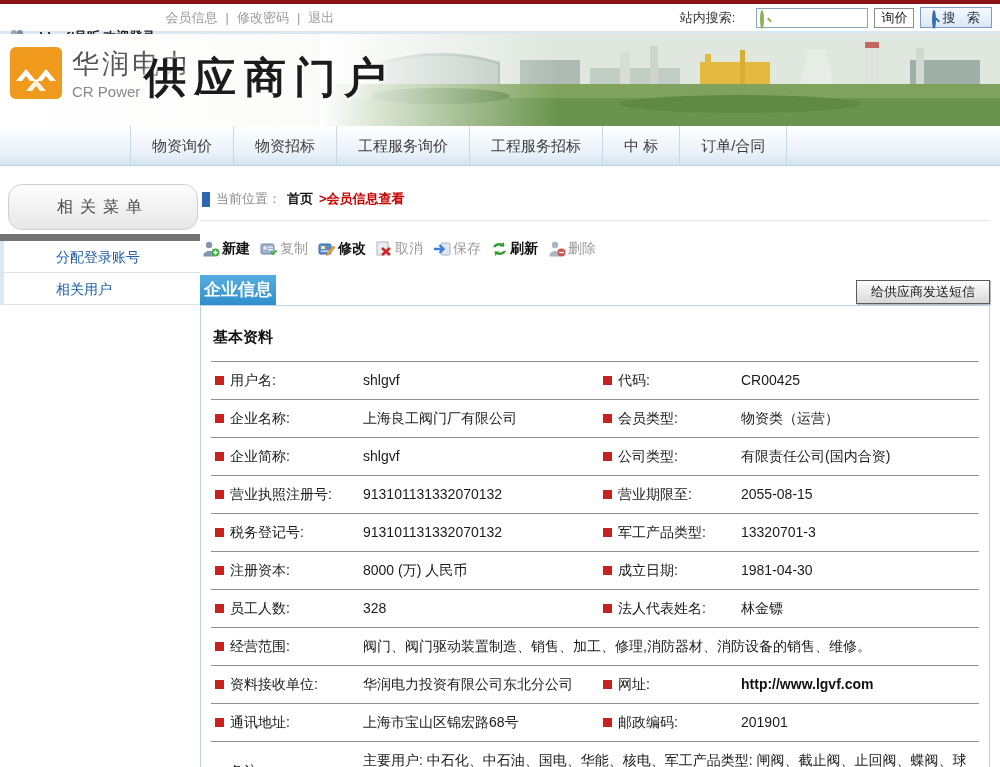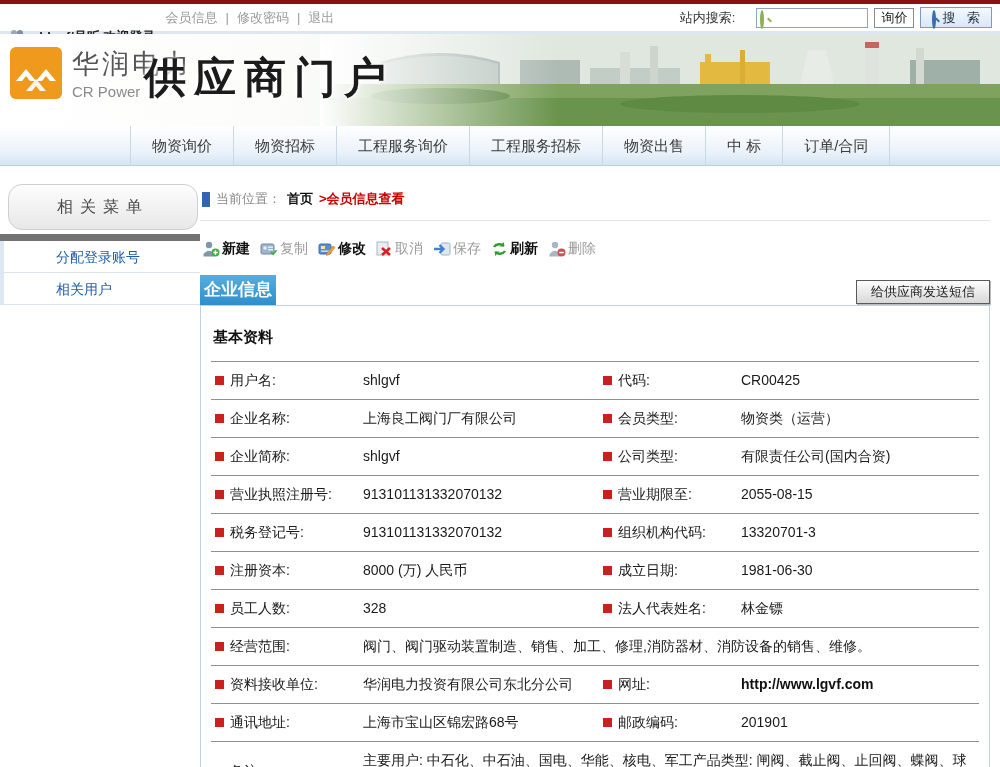--- a/index.html
+++ b/index.html
@@ -185,21 +185,20 @@
     </div>
   </div>
   <div class="portal-title">供应商门户</div>
 </div>
 
 <div class="nav">
   <div class="nav-item">物资询价</div>
   <div class="nav-item">物资招标</div>
   <div class="nav-item">工程服务询价</div>
   <div class="nav-item">工程服务招标</div>
-  <div class="nav-item">物资出售</div>
   <div class="nav-item">中 标</div>
   <div class="nav-item">订单/合同</div>
 </div>
 
 <div class="page">
 
   <div class="sidebar">
     <div class="menu-head">相关菜单</div>
     <div class="menu-items">
       <div class="menu-item">分配登录账号</div>
@@ -308,28 +307,28 @@
         </tr>
         <tr>
           <td class="lbl"><span class="bullet"></span><span>营业执照注册号:</span></td>
           <td class="val1">913101131332070132</td>
           <td class="lbl2"><span class="bullet"></span><span>营业期限至:</span></td>
           <td>2055-08-15</td>
         </tr>
         <tr>
           <td class="lbl"><span class="bullet"></span><span>税务登记号:</span></td>
           <td class="val1">913101131332070132</td>
-          <td class="lbl2"><span class="bullet"></span><span>组织机构代码:</span></td>
+          <td class="lbl2"><span class="bullet"></span><span>军工产品类型:</span></td>
           <td>13320701-3</td>
         </tr>
         <tr>
           <td class="lbl"><span class="bullet"></span><span>注册资本:</span></td>
           <td class="val1">8000 (万) 人民币</td>
           <td class="lbl2"><span class="bullet"></span><span>成立日期:</span></td>
-          <td>1981-06-30</td>
+          <td>1981-04-30</td>
         </tr>
         <tr>
           <td class="lbl"><span class="bullet"></span><span>员工人数:</span></td>
           <td class="val1">328</td>
           <td class="lbl2"><span class="bullet"></span><span>法人代表姓名:</span></td>
           <td>林金镖</td>
         </tr>
         <tr>
           <td class="lbl"><span class="bullet"></span><span>经营范围:</span></td>
           <td colspan="3">阀门、阀门驱动装置制造、销售、加工、修理,消防器材、消防设备的销售、维修。</td>

